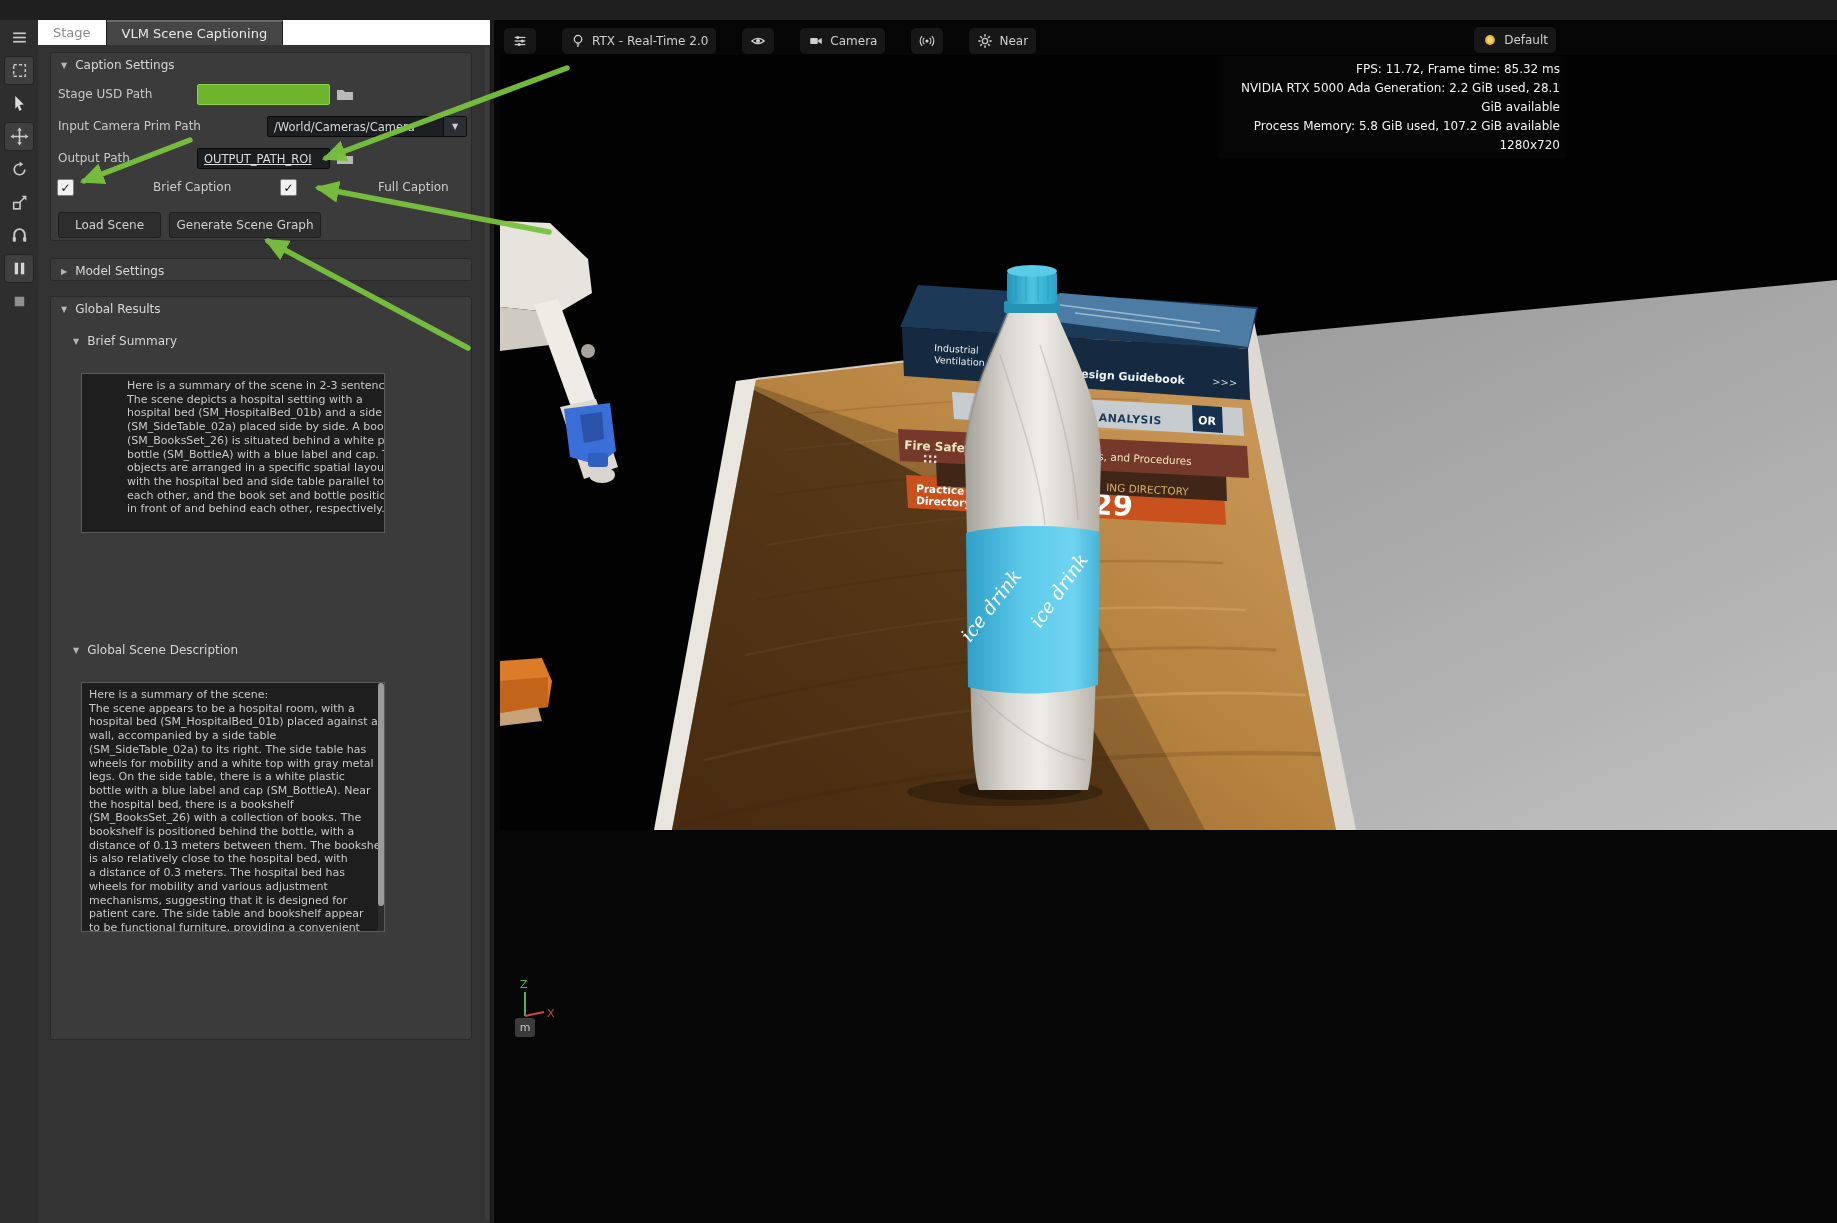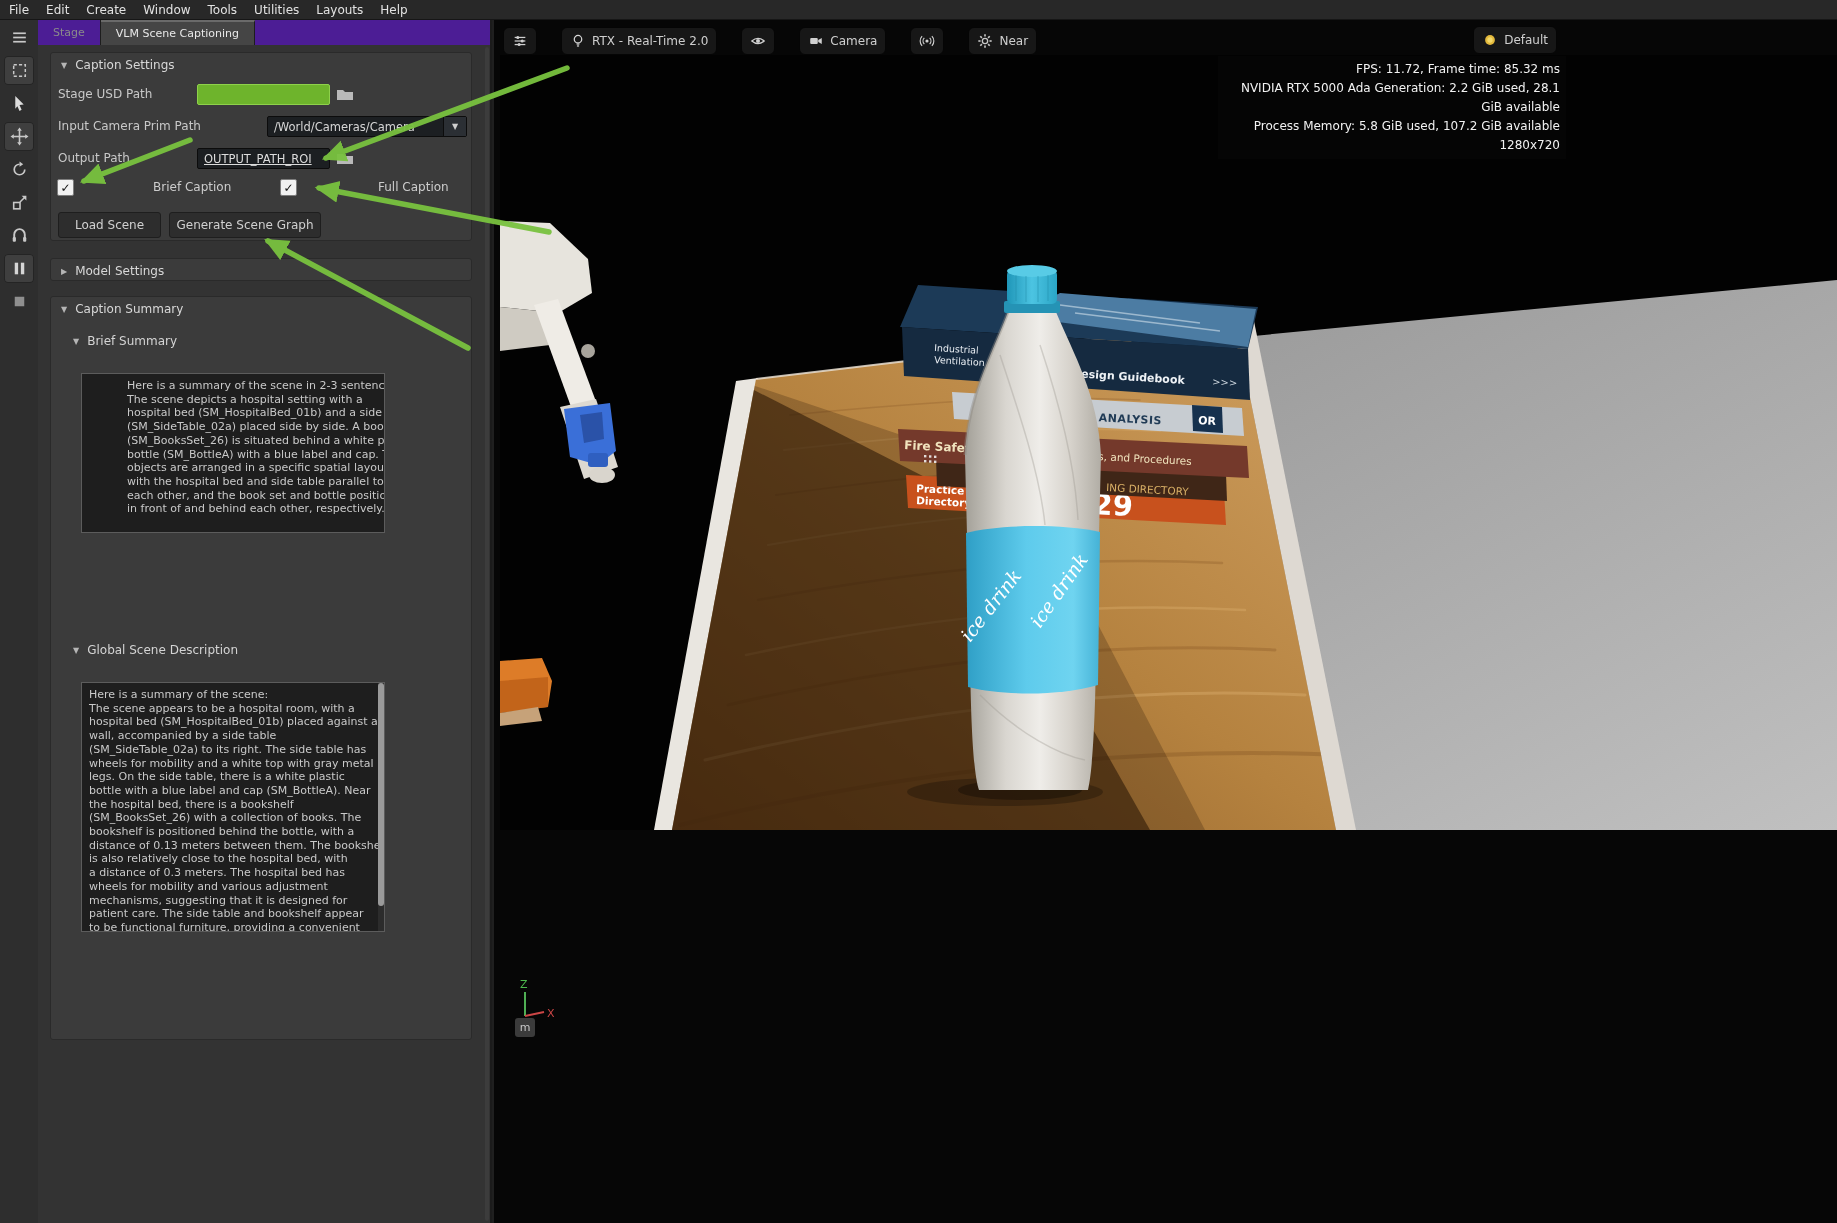--- a/index.html
+++ b/index.html
@@ -15,21 +15,21 @@
   
   .left-toolbar{position:absolute;left:0;top:20px;bottom:0;width:38px;background:#2e2e2e;
                 display:flex;flex-direction:column;align-items:center;padding-top:3px;gap:4px;}
   .tool-btn{width:30px;height:29px;display:flex;align-items:center;justify-content:center;border-radius:4px;}
   .tool-btn.active{background:#3f3f3f;box-shadow:inset 0 0 0 1px #242424;}
   .tool-btn svg{width:19px;height:19px;}
 
   
   .side-panel{position:absolute;left:38px;top:20px;bottom:0;width:454px;background:#333;
               border-right:2px solid #1b1b1b;box-sizing:border-box;}
-  .tabs{height:25px;background:#4c1d95;display:flex;align-items:stretch;font-size:11px;text-align:center;}
+  .tabs{height:25px;background:#ffffff;display:flex;align-items:stretch;font-size:13px;text-align:center;}
   .tab{display:flex;align-items:center;padding:0 15px;color:#8a8a8a;border-right:1px solid #1d1d1d;}
   .tab.active{background:#454545;color:#e8e8e8;border-top:2px solid #6a6a6a;box-sizing:border-box;}
   .panel-body{position:absolute;left:0;right:0;top:25px;bottom:0;background:#333;}
   .panel-scroll{position:absolute;right:1px;top:2px;bottom:2px;width:4px;background:#3c3c3c;border-radius:2px;}
 
   .section{position:absolute;left:12px;right:18px;background:#3b3b3b;border:1px solid #2a2a2a;
            border-radius:3px;box-sizing:border-box;}
   .sec-header{display:flex;align-items:center;gap:8px;padding:5px 10px;font-size:12px;color:#d8d8d8;}
   .tri{font-size:8px;color:#b5b5b5;}
   .sub-header{position:absolute;display:flex;align-items:center;gap:8px;font-size:12px;color:#d4d4d4;}
@@ -75,30 +75,20 @@
              justify-content:center;z-index:11;}
 
   
   .arrows{position:absolute;left:0;top:0;z-index:60;pointer-events:none;}
 </style>
 </head>
 <body>
 
 <div class="app">
 
-  <div class="menubar">
-    <span class="menu-item">File</span>
-    <span class="menu-item">Edit</span>
-    <span class="menu-item">Create</span>
-    <span class="menu-item">Window</span>
-    <span class="menu-item">Tools</span>
-    <span class="menu-item">Utilities</span>
-    <span class="menu-item">Layouts</span>
-    <span class="menu-item">Help</span>
-  </div>
 
   <div class="left-toolbar">
     <div class="tool-btn">
       <svg viewBox="0 0 18 18">
         <g stroke="#c8c8c8" stroke-width="1.6">
             <line x1="3" y1="5" x2="15" y2="5"></line>
             <line x1="3" y1="9" x2="15" y2="9"></line>
             <line x1="3" y1="13" x2="15" y2="13"></line>
           </g>
       </svg>
@@ -213,21 +203,21 @@
       <div class="section" id="sec-model-settings" style="top:213px;height:23px;">
         <div class="sec-header">
           <span class="tri">▶</span>
           <span>Model Settings</span>
         </div>
       </div>
 
       <div class="section" id="sec-caption-results" style="top:251px;height:744px;">
         <div class="sec-header">
           <span class="tri">▼</span>
-          <span>Caption Summary</span>
+          <span>Global Results</span>
         </div>
 
         <div class="sub-header" style="left:22px;top:37px;">
           <span class="tri">▼</span>
           <span>Brief Summary</span>
         </div>
         <div class="result-box" style="left:30px;top:76px;width:304px;height:160px;padding-left:45px;">Here is a summary of the scene in 2-3 sentences:
 The scene depicts a hospital setting with a
 hospital bed (SM_HospitalBed_01b) and a side table
 (SM_SideTable_02a) placed side by side. A book set

